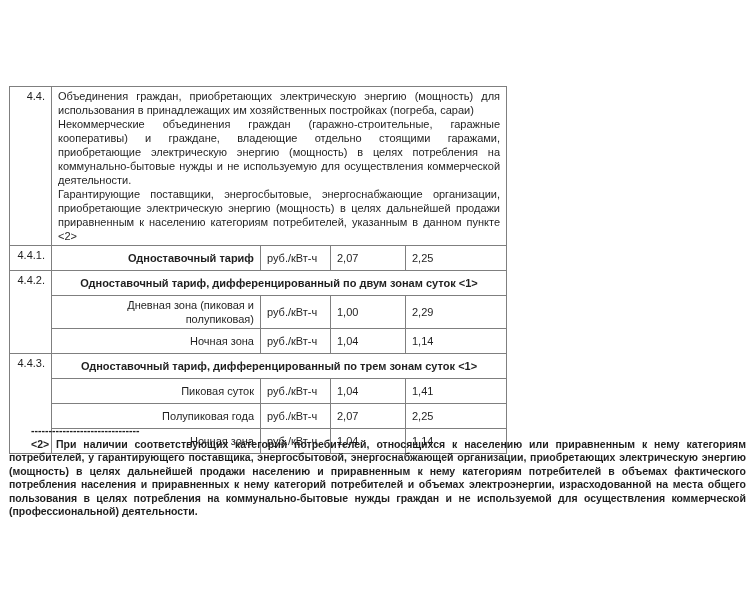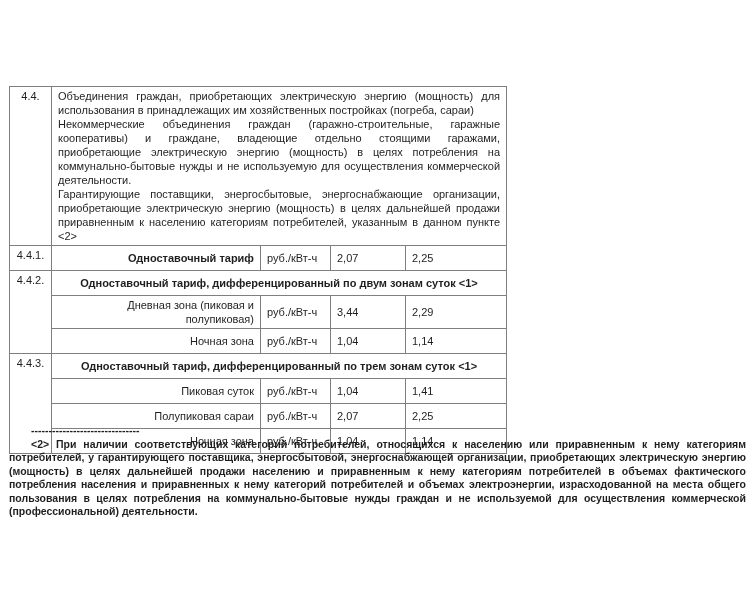--- a/index.html
+++ b/index.html
@@ -25,21 +25,21 @@
     table-layout: fixed;
   }
   table.tariff td {
     border: 1px solid #7f7f7f;
     font-size: 11px;
     line-height: 14px;
     padding: 2px 6px;
     overflow: hidden;
   }
   td.num {
-    text-align: center;
+    text-align: right;
     vertical-align: top;
     padding-top: 5px;
   }
   td.desc {
     vertical-align: top;
     text-align: justify;
     padding: 4px 7px 5px 7px;
   }
   td.desc p { margin: 0; }
   td.label { text-align: right; vertical-align: middle; }
@@ -95,42 +95,42 @@
         <td class="val">2,25</td>
       </tr>
 
       <tr class="single">
         <td class="num" rowspan="3">4.4.2.</td>
         <td class="hdr" colspan="4">Одноставочный тариф, дифференцированный по двум зонам суток &lt;1&gt;</td>
       </tr>
       <tr class="single">
         <td class="label">Дневная зона (пиковая и полупиковая)</td>
         <td class="unit">руб./кВт-ч</td>
-        <td class="val">3,44</td>
+        <td class="val">1,00</td>
         <td class="val">2,29</td>
       </tr>
       <tr class="single">
         <td class="label">Ночная зона</td>
         <td class="unit">руб./кВт-ч</td>
         <td class="val">1,04</td>
         <td class="val">1,14</td>
       </tr>
 
       <tr class="single">
         <td class="num" rowspan="4">4.4.3.</td>
         <td class="hdr" colspan="4">Одноставочный тариф, дифференцированный по трем зонам суток &lt;1&gt;</td>
       </tr>
       <tr class="single">
         <td class="label">Пиковая суток</td>
         <td class="unit">руб./кВт-ч</td>
         <td class="val">1,04</td>
         <td class="val">1,41</td>
       </tr>
       <tr class="single">
-        <td class="label">Полупиковая сараи</td>
+        <td class="label">Полупиковая года</td>
         <td class="unit">руб./кВт-ч</td>
         <td class="val">2,07</td>
         <td class="val">2,25</td>
       </tr>
       <tr class="single">
         <td class="label">Ночная зона</td>
         <td class="unit">руб./кВт-ч</td>
         <td class="val">1,04</td>
         <td class="val">1,14</td>
       </tr>

